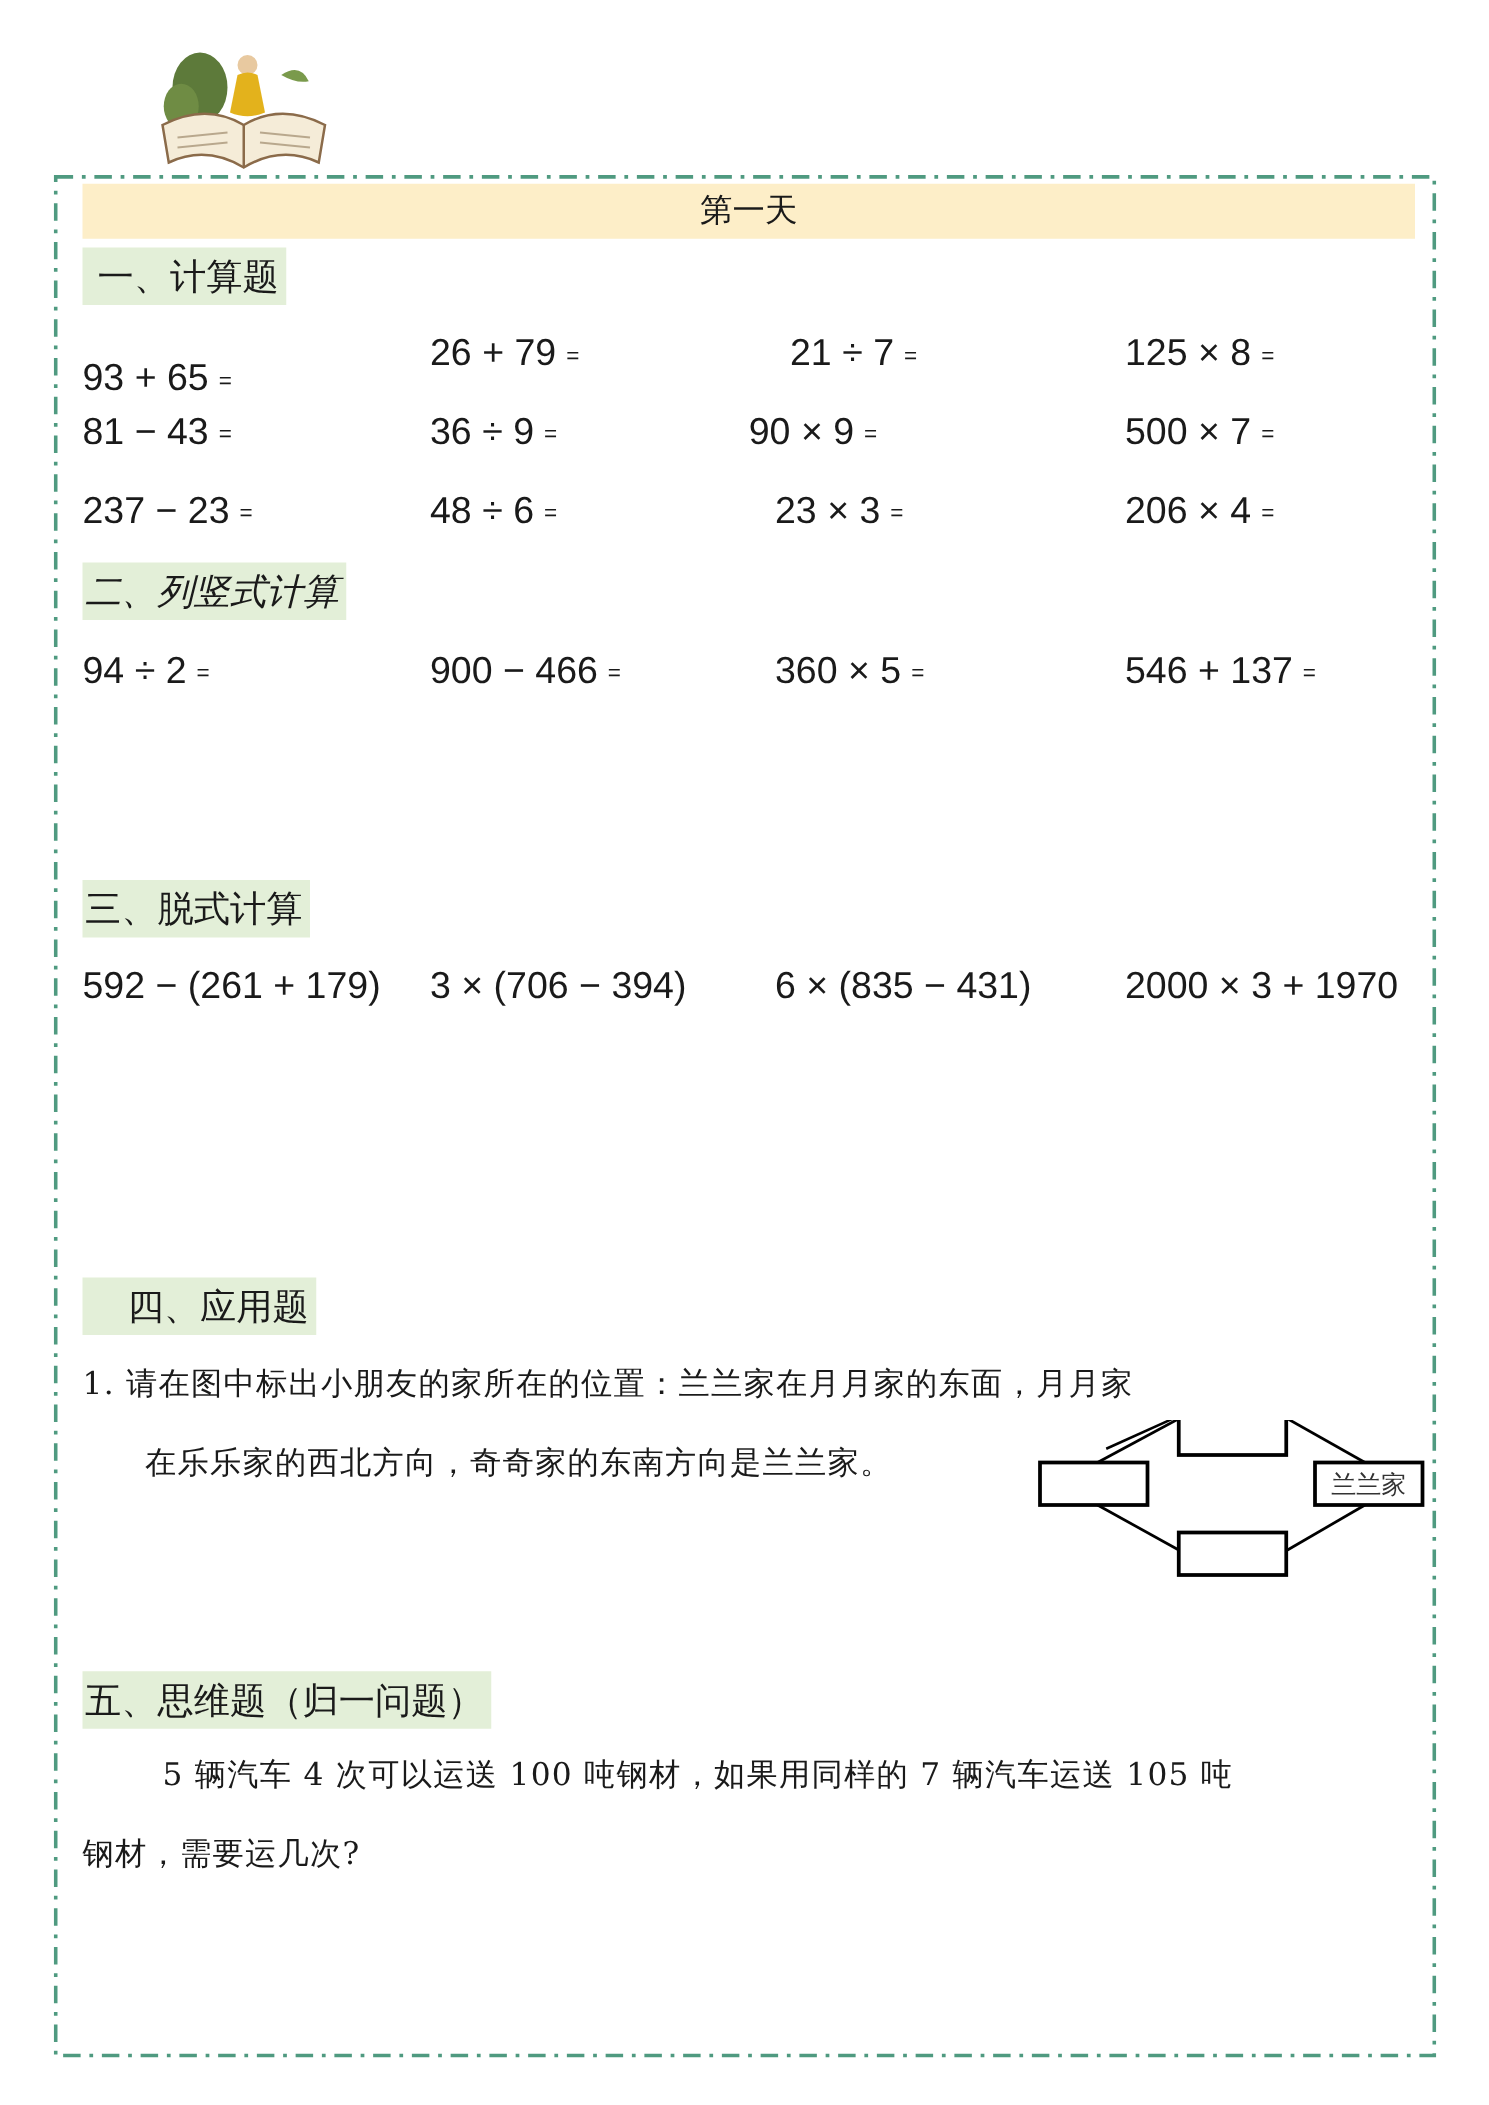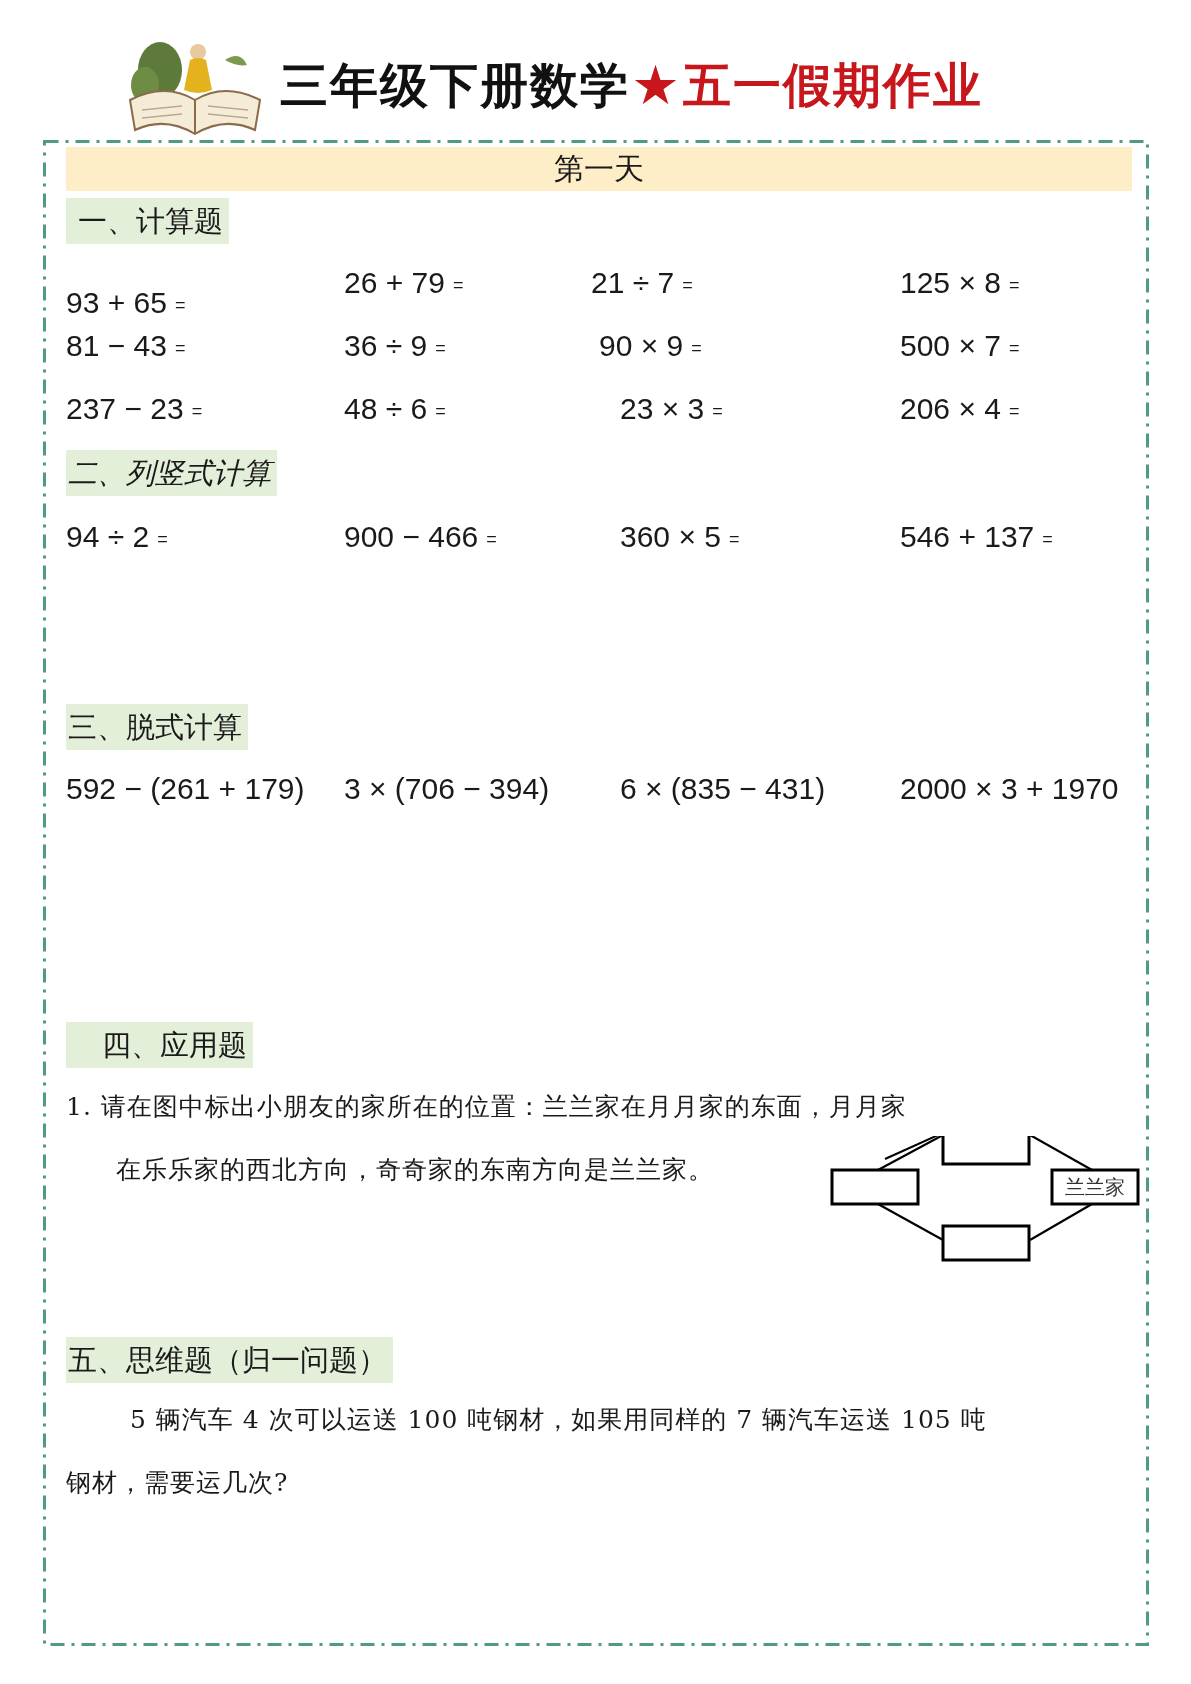--- a/index.html
+++ b/index.html
@@ -5,21 +5,21 @@
   html,body{margin:0;padding:0;background:#fff;}
   body{width:1191px;height:1684px;position:relative;overflow:hidden;font-family:"DejaVu Sans","Liberation Sans",sans-serif;color:#1a1a1a;}
   .header{position:absolute;left:120px;top:30px;width:960px;height:110px;}
   .logo{position:absolute;left:0;top:0;width:150px;height:110px;}
   .title{position:absolute;left:160px;top:24px;font-family:"DejaVu Serif","Liberation Serif",serif;font-weight:bold;font-size:48px;letter-spacing:2px;white-space:nowrap;}
   .title .black{color:#111;}
   .title .star{color:#c8161d;margin:0 4px;}
   .title .red{color:#c8161d;}
   .frame{position:absolute;left:43px;top:140px;width:1106px;height:1506px;box-sizing:border-box;}
   .frame svg{position:absolute;left:0;top:0;}
-  .day-bar{position:absolute;left:66px;top:147px;width:1066px;height:44px;background:#fdeec8;text-align:center;line-height:44px;font-size:30px;font-family:"DejaVu Serif",serif;}
+  .day-bar{position:absolute;left:66px;top:147px;width:1066px;height:44px;background:#fdeec8;text-align:center;line-height:44px;font-size:26px;font-family:"DejaVu Serif",serif;}
   .sec{position:absolute;left:66px;height:46px;line-height:46px;background:#e3efd8;padding:0 6px 0 2px;font-family:"DejaVu Serif",serif;font-size:29px;white-space:nowrap;}
   .eq{position:absolute;font-family:"Liberation Sans",sans-serif;font-size:30px;white-space:nowrap;}
   .eq .eqs{font-size:18px;margin-left:8px;vertical-align:middle;}
   .text{position:absolute;font-family:"DejaVu Serif",serif;font-size:25px;white-space:nowrap;letter-spacing:1px;}
   .diagram{position:absolute;left:830px;top:1136px;}
 </style>
 </head>
 <body>
 
 <div class="header">
@@ -31,38 +31,35 @@
       <circle cx="78" cy="22" r="8" fill="#e8c9a0"></circle>
       <path d="M70 30 q8 -4 16 0 l6 30 q-14 6 -28 0z" fill="#e3b21c"></path>
       <path d="M10 70 q35 -18 65 0 q30 -18 65 0 l-5 30 q-30 -14 -60 4 q-30 -18 -60 -4z" fill="#f5ecd8" stroke="#8b6b4a" stroke-width="2"></path>
       <line x1="75" y1="70" x2="75" y2="104" stroke="#8b6b4a" stroke-width="2"></line>
       <line x1="22" y1="80" x2="62" y2="76" stroke="#b9a88d" stroke-width="1.5"></line>
       <line x1="22" y1="88" x2="62" y2="84" stroke="#b9a88d" stroke-width="1.5"></line>
       <line x1="88" y1="76" x2="128" y2="80" stroke="#b9a88d" stroke-width="1.5"></line>
       <line x1="88" y1="84" x2="128" y2="88" stroke="#b9a88d" stroke-width="1.5"></line>
     </svg>
   </div>
-  <div class="title">
-    <span class="black">三年级下册数学</span><span class="star">★</span><span class="red">五一假期作业</span>
-  </div>
 </div>
 
 <div class="frame">
   <svg width="1106" height="1506">
     <rect x="1.5" y="1.5" width="1103" height="1503" fill="none" stroke="#4f9a80" stroke-width="3" stroke-dasharray="14 7 3 7"></rect>
   </svg>
 </div>
 
 <div class="day-bar">第一天</div>
 
 <div class="sec" style="top:198px;padding-left:12px;">一、计算题</div>
 
 <div class="eq" style="left:66px;top:266px;margin-top:20px;"><span>93 + 65</span><span class="eqs">=</span></div>
 <div class="eq" style="left:344px;top:266px;"><span>26 + 79</span><span class="eqs">=</span></div>
-<div class="eq" style="left:591px;top:266px;text-align:center;"><span>21 ÷ 7</span><span class="eqs">=</span></div>
+<div class="eq" style="left:632px;top:266px;text-align:center;"><span>21 ÷ 7</span><span class="eqs">=</span></div>
 <div class="eq" style="left:900px;top:266px;"><span>125 × 8</span><span class="eqs">=</span></div>
 
 <div class="eq" style="left:66px;top:329px;"><span>81 − 43</span><span class="eqs">=</span></div>
 <div class="eq" style="left:344px;top:329px;"><span>36 ÷ 9</span><span class="eqs">=</span></div>
 <div class="eq" style="left:599px;top:329px;"><span>90 × 9</span><span class="eqs">=</span></div>
 <div class="eq" style="left:900px;top:329px;"><span>500 × 7</span><span class="eqs">=</span></div>
 
 <div class="eq" style="left:66px;top:392px;"><span>237 − 23</span><span class="eqs">=</span></div>
 <div class="eq" style="left:344px;top:392px;"><span>48 ÷ 6</span><span class="eqs">=</span></div>
 <div class="eq" style="left:620px;top:392px;"><span>23 × 3</span><span class="eqs">=</span></div>

